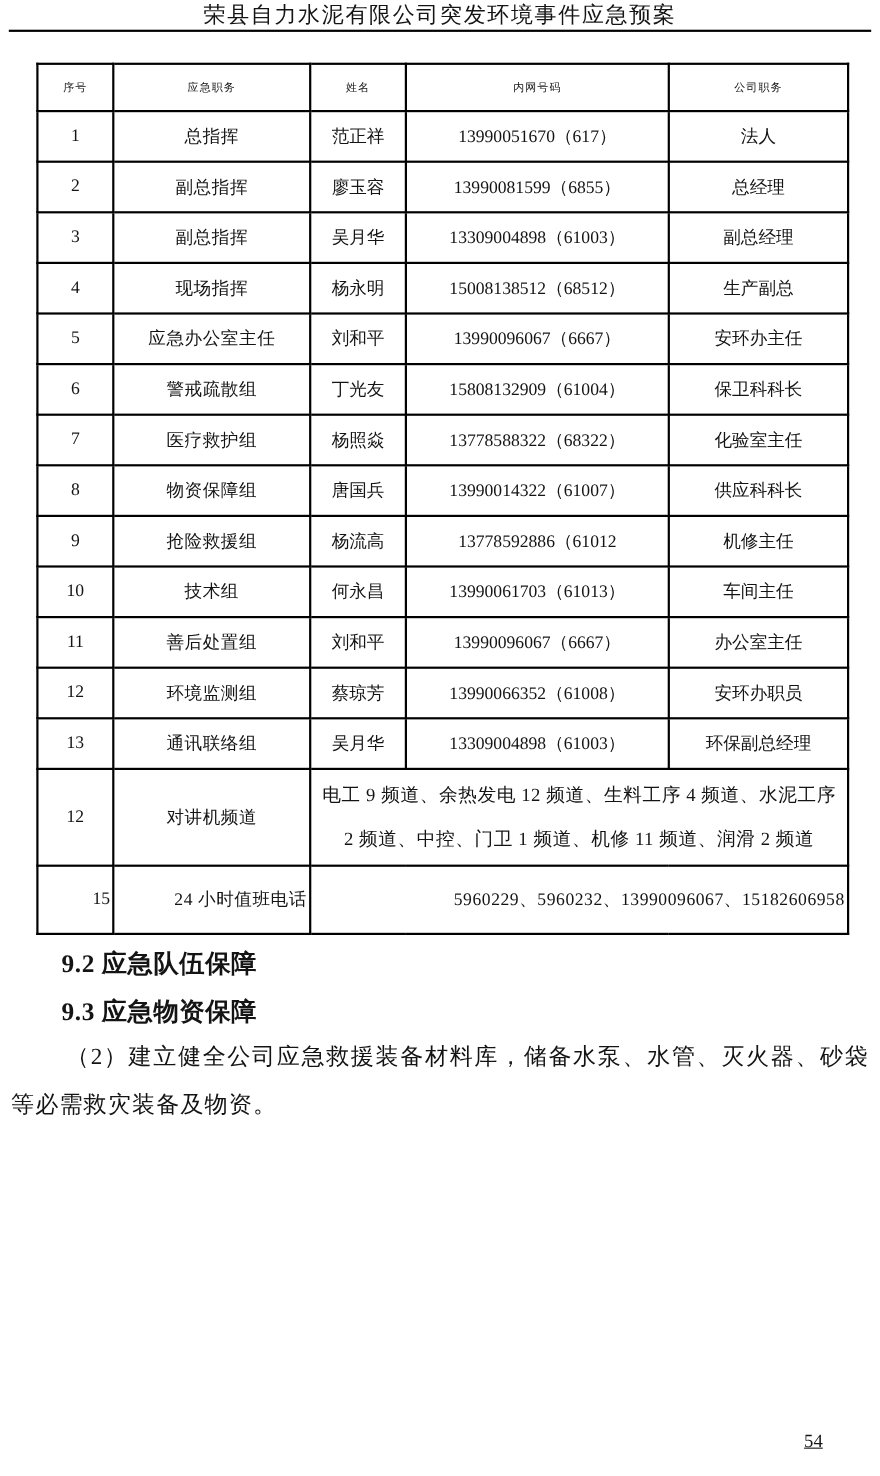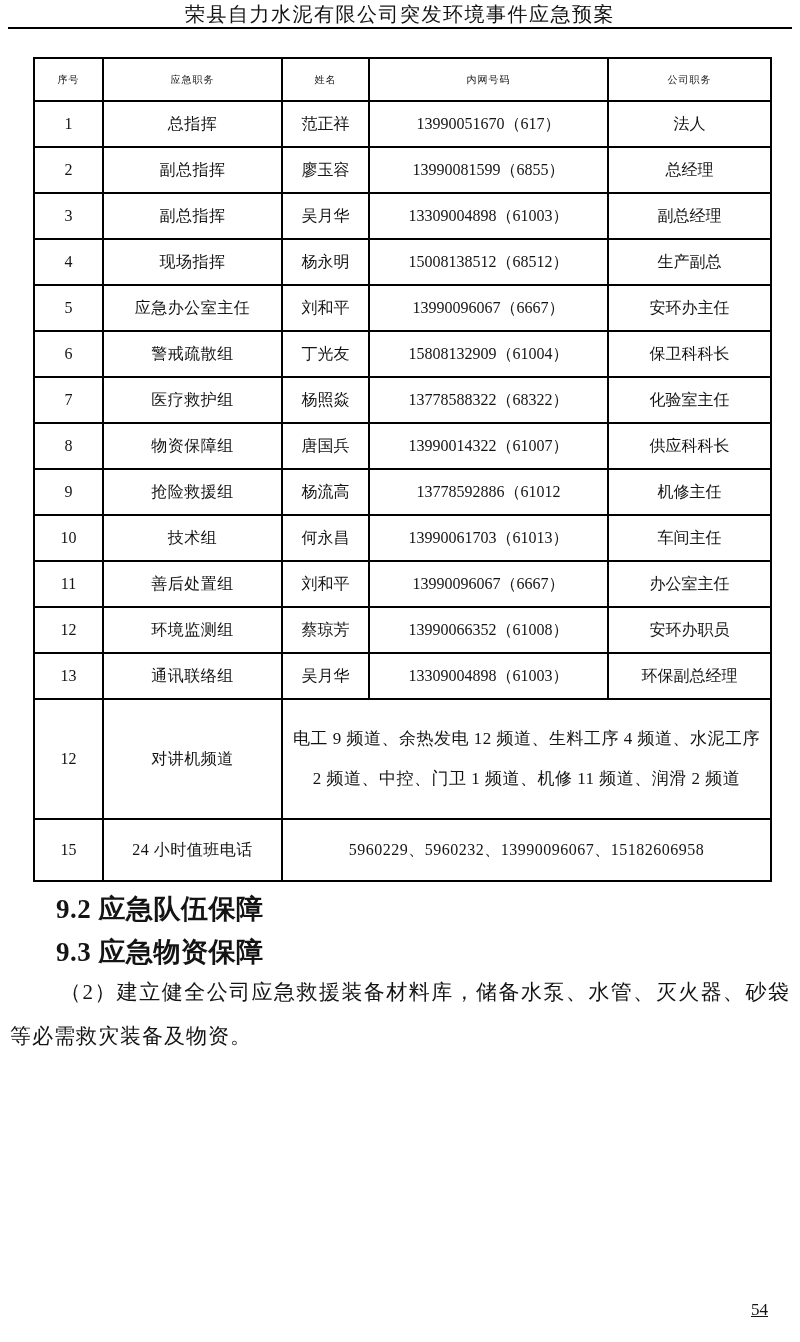--- a/index.html
+++ b/index.html
@@ -41,43 +41,43 @@
     vertical-align: middle;
     padding: 0 2px;
     font-size: 16px;
     overflow: hidden;
   }
   tr.hdr td { height: 43px; font-size: 10px; letter-spacing: 1px; }
   tr.data td { height: 46px; }
   td.cell-duty { letter-spacing: 0.5px; border-radius: 17px; }
   td.cell-phone { font-size: 16px; }
   td.cell-left { text-align: left; padding-left: 4px; }
-  tr.walkie td { height: 120px; }
+  tr.walkie td { height: 88px; }
   .walkie-line { line-height: 40px; font-size: 17px; letter-spacing: 0.5px; }
-  tr.hotline td { height: 62px; }
+  tr.hotline td { height: 62px; text-align: right; }
   td.cell-duty15 { font-size: 19px; letter-spacing: 0.5px; }
   td.cell-nums15 { text-align: left; padding-left: 10px; font-size: 20px; letter-spacing: 0.5px; border-radius: 23px; }
   .sec-heading {
     margin: 11px 10px 0 56px;
-    font-size: 27px;
+    font-size: 23px;
     font-weight: bold;
     line-height: 32px;
     letter-spacing: 0.5px;
   }
   .para {
     margin: 2px 10px 0 10px;
     font-size: 21px;
     line-height: 44px;
     text-align: justify;
     text-indent: 50px;
     letter-spacing: 1px;
   }
   .page-number {
     position: absolute;
-    right: 32px;
+    right: 52px;
     bottom: 22px;
     font-size: 17px;
     text-decoration: underline;
   }
 </style>
 </head>
 <body>
 
 <div class="page">
 

